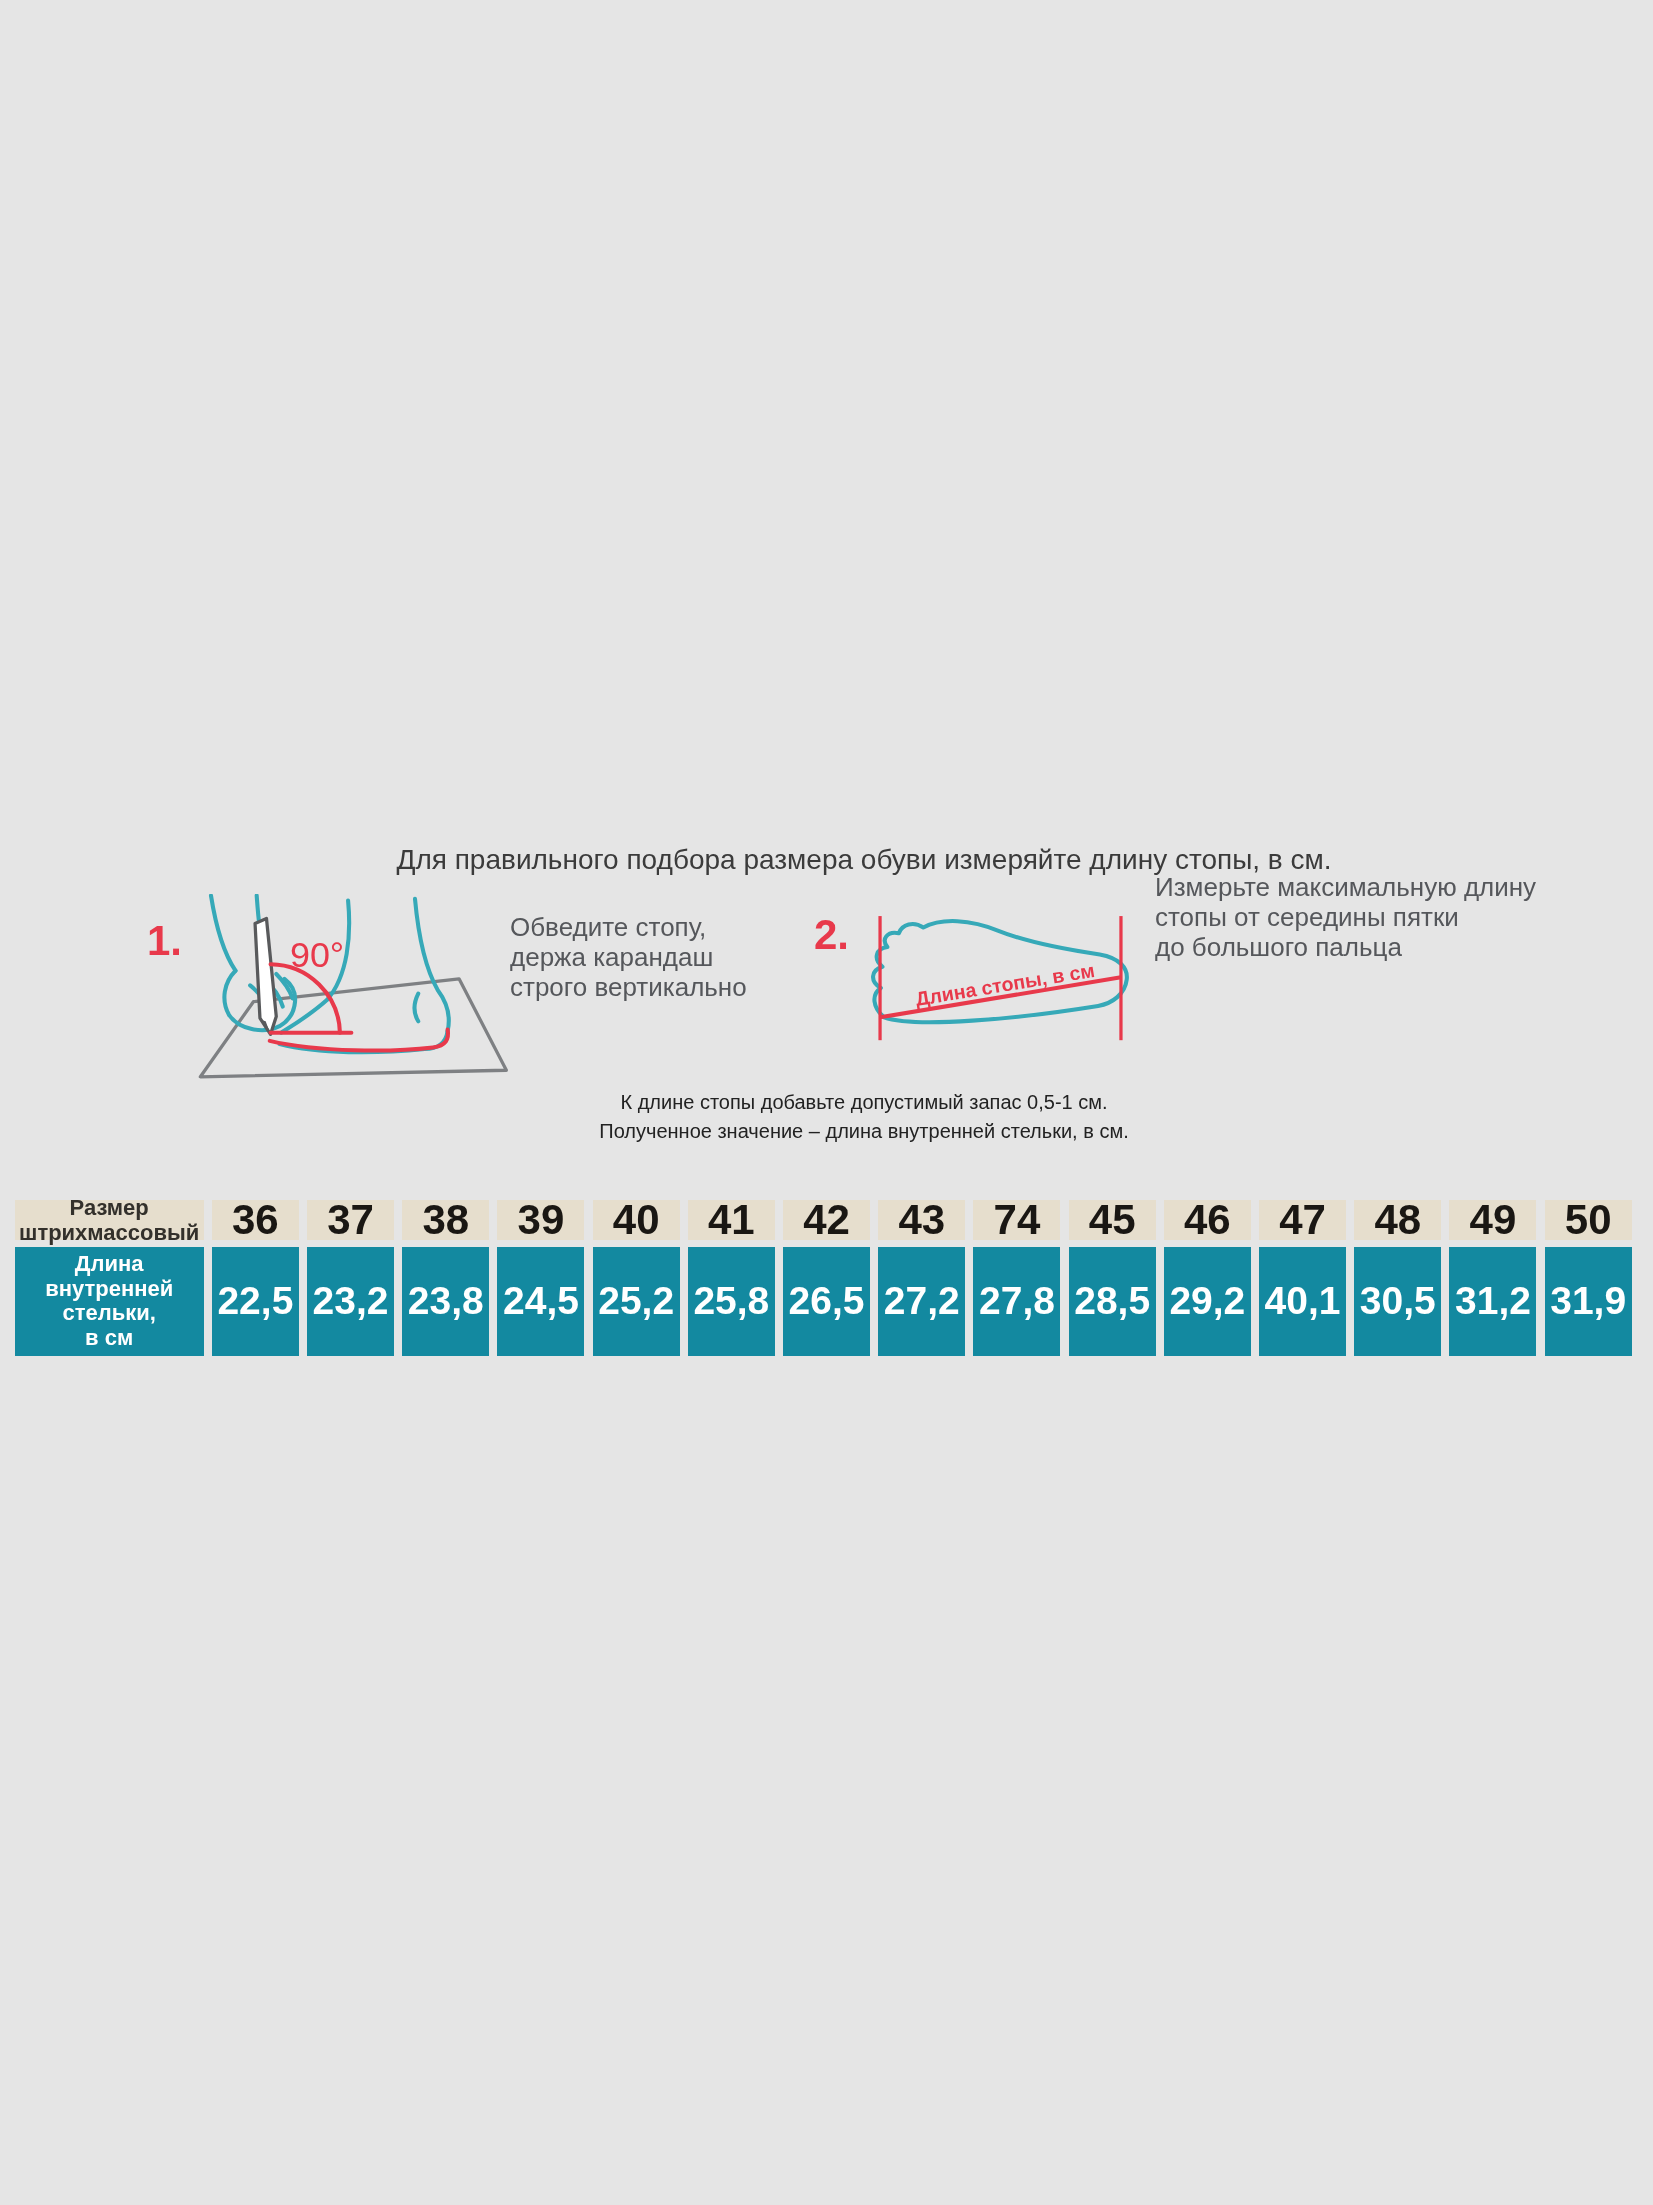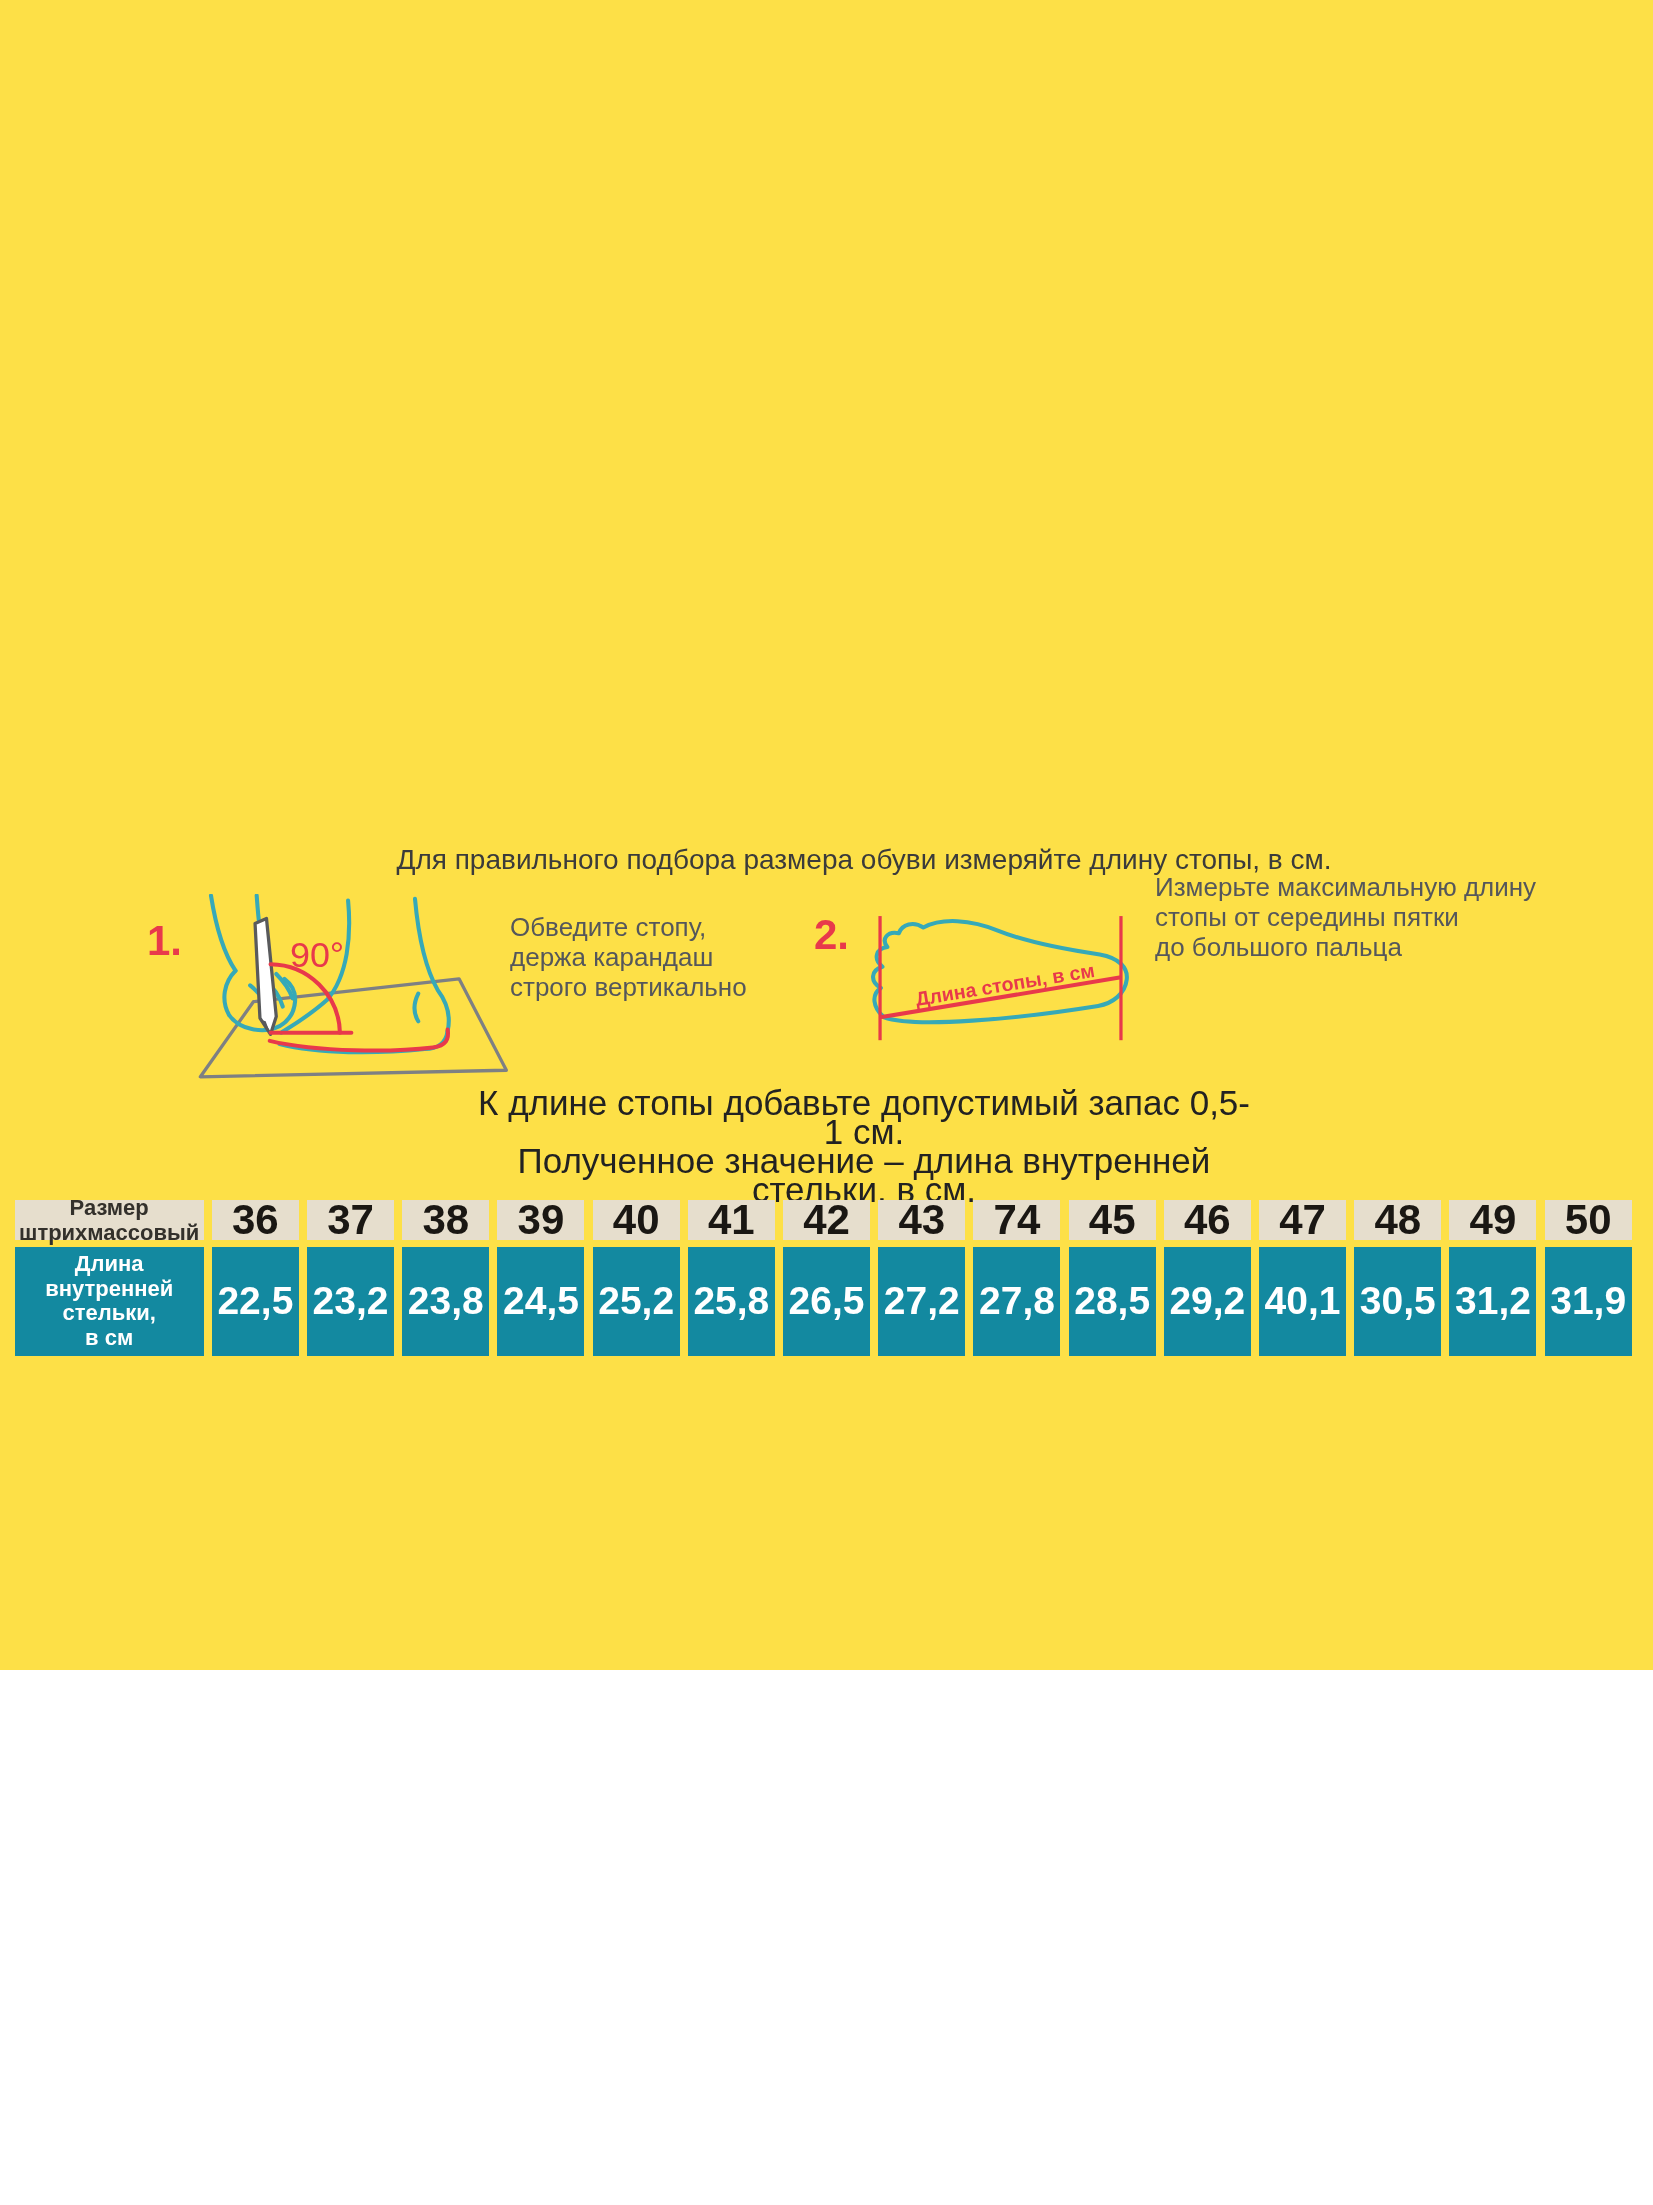--- a/index.html
+++ b/index.html
@@ -1,17 +1,17 @@
 <!DOCTYPE html>
 <html style="font-size:13px"><head>
 <meta charset="utf-8">
 <style>
   html,body{margin:0;padding:0;background:#ffffff;}
   #canvas{
-    position:relative;width:1654px;height:1670px;background:#fde047;overflow:hidden;
+    position:relative;width:1654px;height:2205px;background:#e5e5e5;overflow:hidden;
     font-family:"Liberation Sans",sans-serif;
   }
   .abs{position:absolute;}
   
   .title{
     left:864px;top:844px;transform:translateX(-50%);
     font-size:28px;line-height:31px;color:#3b3b3b;white-space:nowrap;
   }
   
   .step-num{
@@ -21,21 +21,21 @@
   #step2-num{left:814px;top:914px;}
   
   .step-text{
     font-size:26px;line-height:30px;color:#55575b;white-space:pre-line;
   }
   #step1-text{left:510px;top:912px;}
   #step2-text{left:1155px;top:872px;}
   
   .note{
     left:864px;top:1088px;transform:translateX(-50%);
-    font-size:35px;line-height:29px;color:#222222;text-align:center;white-space:pre-line;
+    font-size:20px;line-height:29px;color:#222222;text-align:center;white-space:pre-line;
   }
   
   #illus1{left:188px;top:894px;}
   #illus2{left:866px;top:903px;}
   
   .size-table{
     left:14.7px;top:1168px;width:1617px;
     display:grid;
     grid-template-columns:189px repeat(15,1fr);
     grid-template-rows:72px 109px;

